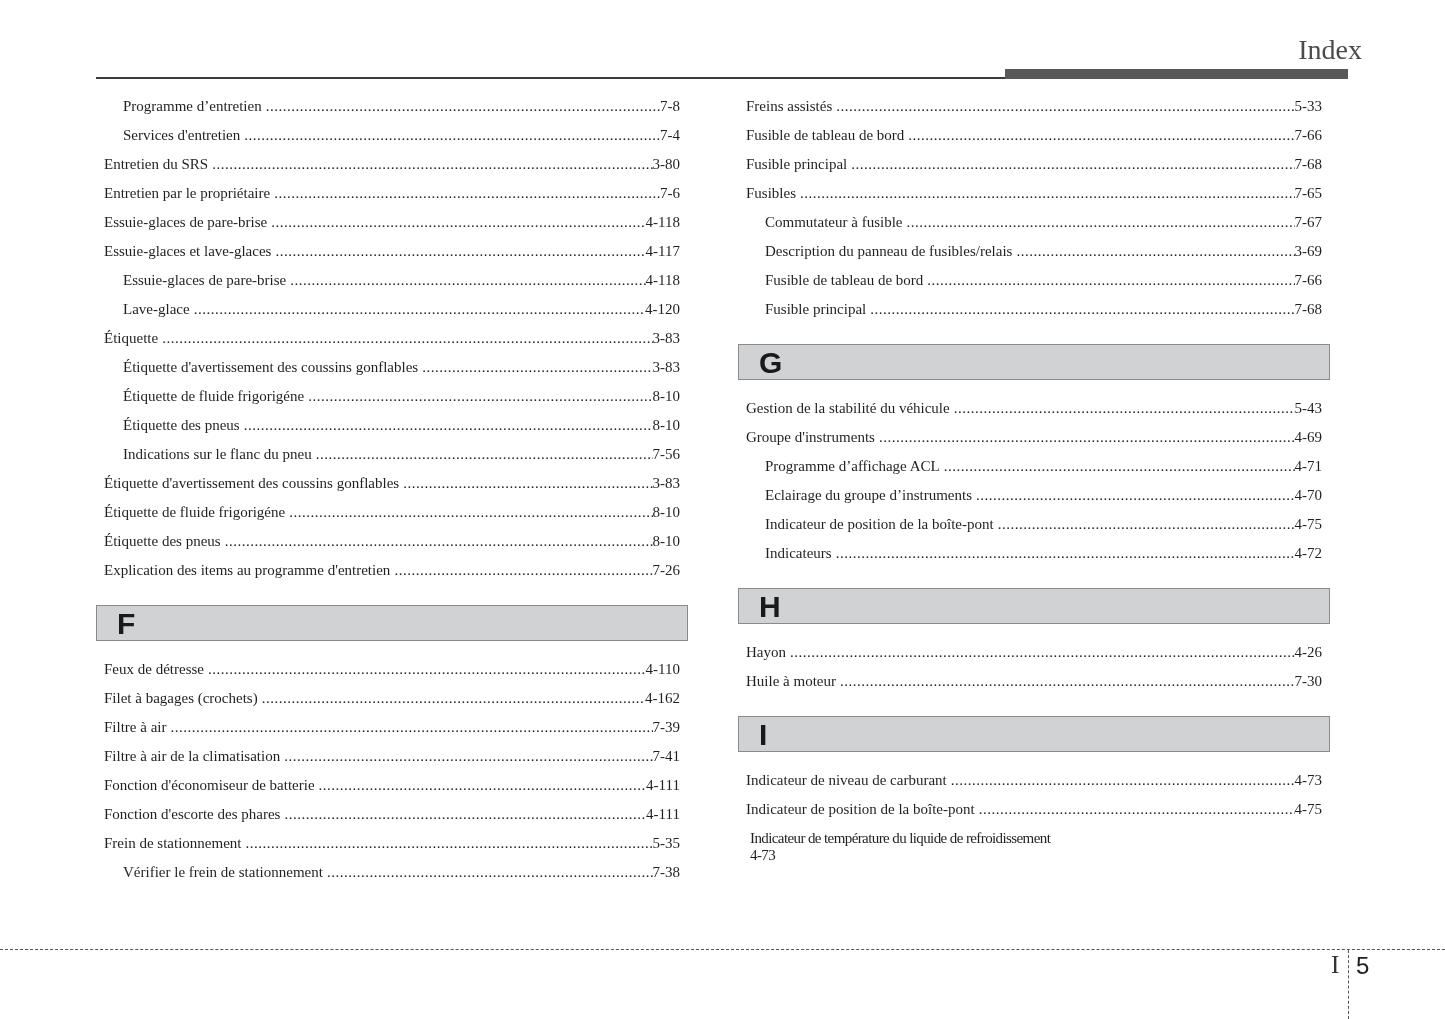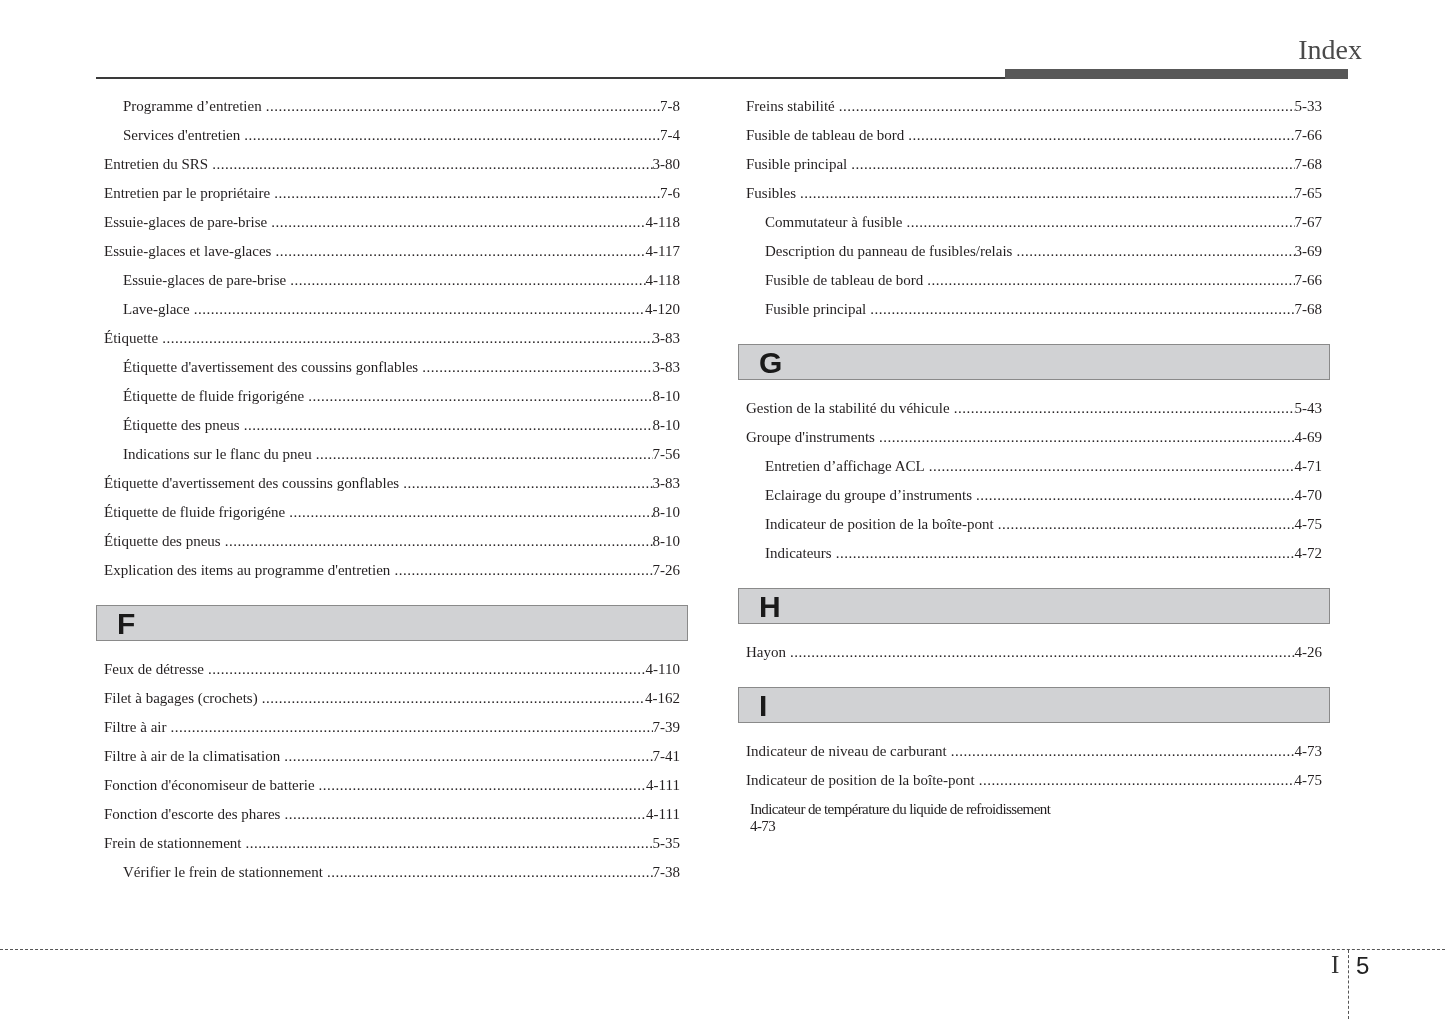--- a/index.html
+++ b/index.html
@@ -163,21 +163,21 @@
         <span class="label">Vérifier le frein de stationnement</span>
         <span class="leader"></span>
         <span class="page">7-38</span>
       </div>
     </div>
 </div>
 
 <div class="column col-right">
   <div>
       <div class="entry lvl0">
-        <span class="label">Freins stabilité</span>
+        <span class="label">Freins assistés</span>
         <span class="leader"></span>
         <span class="page">5-33</span>
       </div>
       <div class="entry lvl0">
         <span class="label">Fusible de tableau de bord</span>
         <span class="leader"></span>
         <span class="page">7-66</span>
       </div>
       <div class="entry lvl0">
         <span class="label">Fusible principal</span>
@@ -216,21 +216,21 @@
         <span class="label">Gestion de la stabilité du véhicule</span>
         <span class="leader"></span>
         <span class="page">5-43</span>
       </div>
       <div class="entry lvl0">
         <span class="label">Groupe d'instruments</span>
         <span class="leader"></span>
         <span class="page">4-69</span>
       </div>
       <div class="entry lvl1">
-        <span class="label">Entretien d’affichage ACL</span>
+        <span class="label">Programme d’affichage ACL</span>
         <span class="leader"></span>
         <span class="page">4-71</span>
       </div>
       <div class="entry lvl1">
         <span class="label">Eclairage du groupe d’instruments</span>
         <span class="leader"></span>
         <span class="page">4-70</span>
       </div>
       <div class="entry lvl1">
         <span class="label">Indicateur de position de la boîte-pont</span>
@@ -242,20 +242,25 @@
         <span class="leader"></span>
         <span class="page">4-72</span>
       </div>
     </div>
   <div class="section-bar">H</div>
   <div>
       <div class="entry lvl0">
         <span class="label">Hayon</span>
         <span class="leader"></span>
         <span class="page">4-26</span>
+      </div>
+      <div class="entry lvl0">
+        <span class="label">Huile à moteur</span>
+        <span class="leader"></span>
+        <span class="page">7-30</span>
       </div>
     </div>
   <div class="section-bar">I</div>
   <div>
       <div class="entry lvl0">
         <span class="label">Indicateur de niveau de carburant</span>
         <span class="leader"></span>
         <span class="page">4-73</span>
       </div>
       <div class="entry lvl0">

